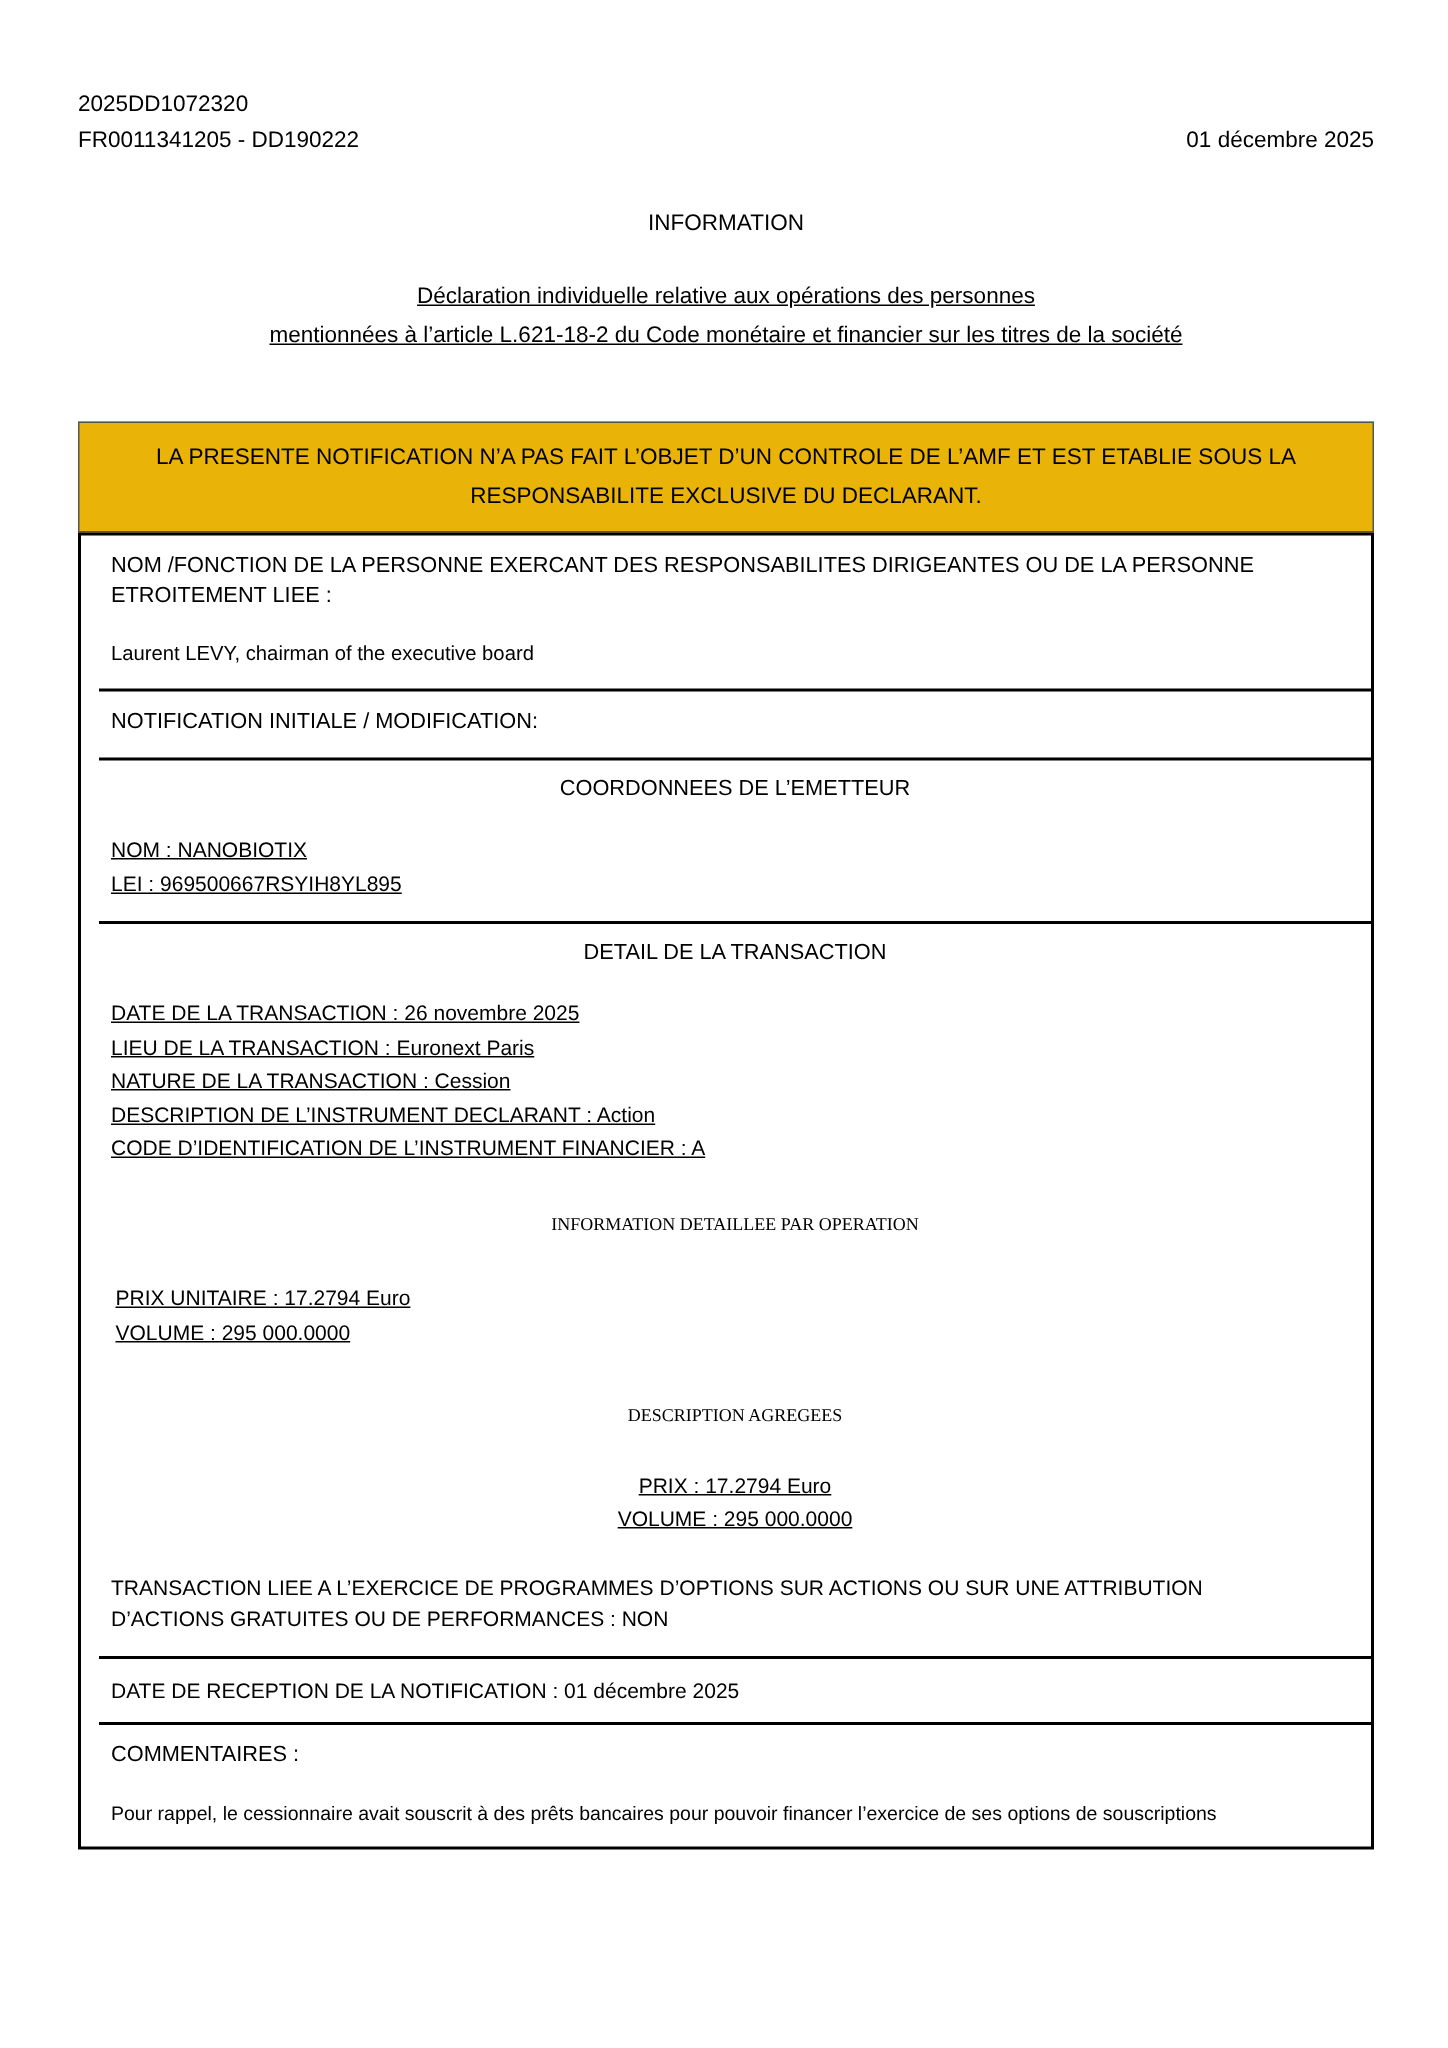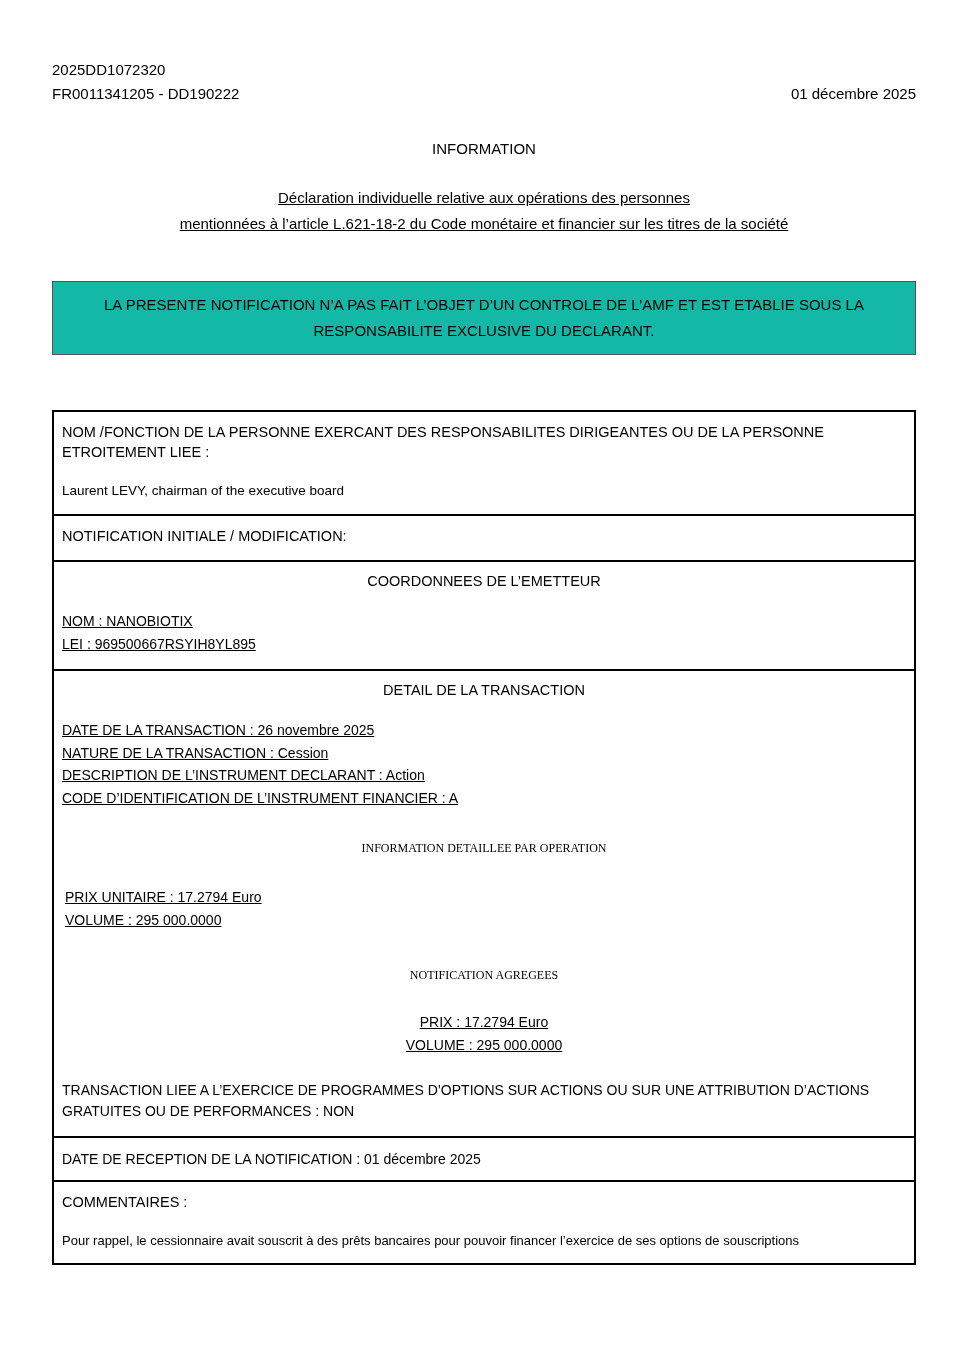--- a/index.html
+++ b/index.html
@@ -20,30 +20,30 @@
   .doc-date { line-height: 24px; }
 
   
   .info-title { text-align: center; font-size: 15px; margin-top: 34px; }
   .decl-title { text-align: center; font-size: 15px; margin-top: 28px; line-height: 26px; }
   .decl-title .u { text-decoration: underline; }
 
   
   .notice-box {
     margin-top: 44px;
-    background: #14b8a6;
+    background: #eab308;
     border: 1px solid #555555;
     text-align: center;
     font-size: 15px;
     line-height: 26px;
     padding: 10px 2px;
   }
 
   
-  .main-table { margin-top: 55px; border: 2px solid #000000; }
+  .main-table { border: 2px solid #000000; padding-left: 12px; }
   .t-row { border-bottom: 2px solid #000000; padding: 10px 8px 14px 8px; }
   .t-row:last-child { border-bottom: none; }
 
   .row-label { font-size: 14.5px; line-height: 20px; }
   .row-value { margin-top: 20px; font-size: 13.5px; line-height: 18px; }
 
   .center-title { text-align: center; font-size: 14.5px; line-height: 18px; }
   .sub-header { text-align: center; font-size: 12px; line-height: 15px; font-family: Liberation Serif, serif; }
 
   .line-list { margin-top: 20px; text-decoration: underline; }
@@ -100,33 +100,34 @@
         <div>NOM : NANOBIOTIX</div>
         <div>LEI : 969500667RSYIH8YL895</div>
       </div>
     </div>
 
     <div class="t-row">
       <div class="center-title">DETAIL DE LA TRANSACTION</div>
 
       <div class="line-list">
         <div>DATE DE LA TRANSACTION : 26 novembre 2025</div>
+        <div>LIEU DE LA TRANSACTION : Euronext Paris</div>
         <div>NATURE DE LA TRANSACTION : Cession</div>
         <div>DESCRIPTION DE L’INSTRUMENT DECLARANT : Action</div>
         <div>CODE D’IDENTIFICATION DE L’INSTRUMENT FINANCIER : A</div>
       </div>
 
       <div class="sub-header mt-detail-header">INFORMATION DETAILLEE PAR OPERATION</div>
 
       <div class="line-list indent-list mt-detail-lines" style="margin-top:30px;">
         <div>PRIX UNITAIRE : 17.2794 Euro</div>
         <div>VOLUME : 295 000.0000</div>
       </div>
 
-      <div class="sub-header mt-agg-header">NOTIFICATION AGREGEES</div>
+      <div class="sub-header mt-agg-header">DESCRIPTION AGREGEES</div>
 
       <div class="line-list mt-agg-lines" style="margin-top:28px;text-align:center;">
         <div>PRIX : 17.2794 Euro</div>
         <div>VOLUME : 295 000.0000</div>
       </div>
 
       <div class="options-line">TRANSACTION LIEE A L’EXERCICE DE PROGRAMMES D’OPTIONS SUR ACTIONS OU SUR UNE ATTRIBUTION D’ACTIONS GRATUITES OU DE PERFORMANCES : NON</div>
     </div>
 
     <div class="t-row single-row">DATE DE RECEPTION DE LA NOTIFICATION : 01 décembre 2025</div>

